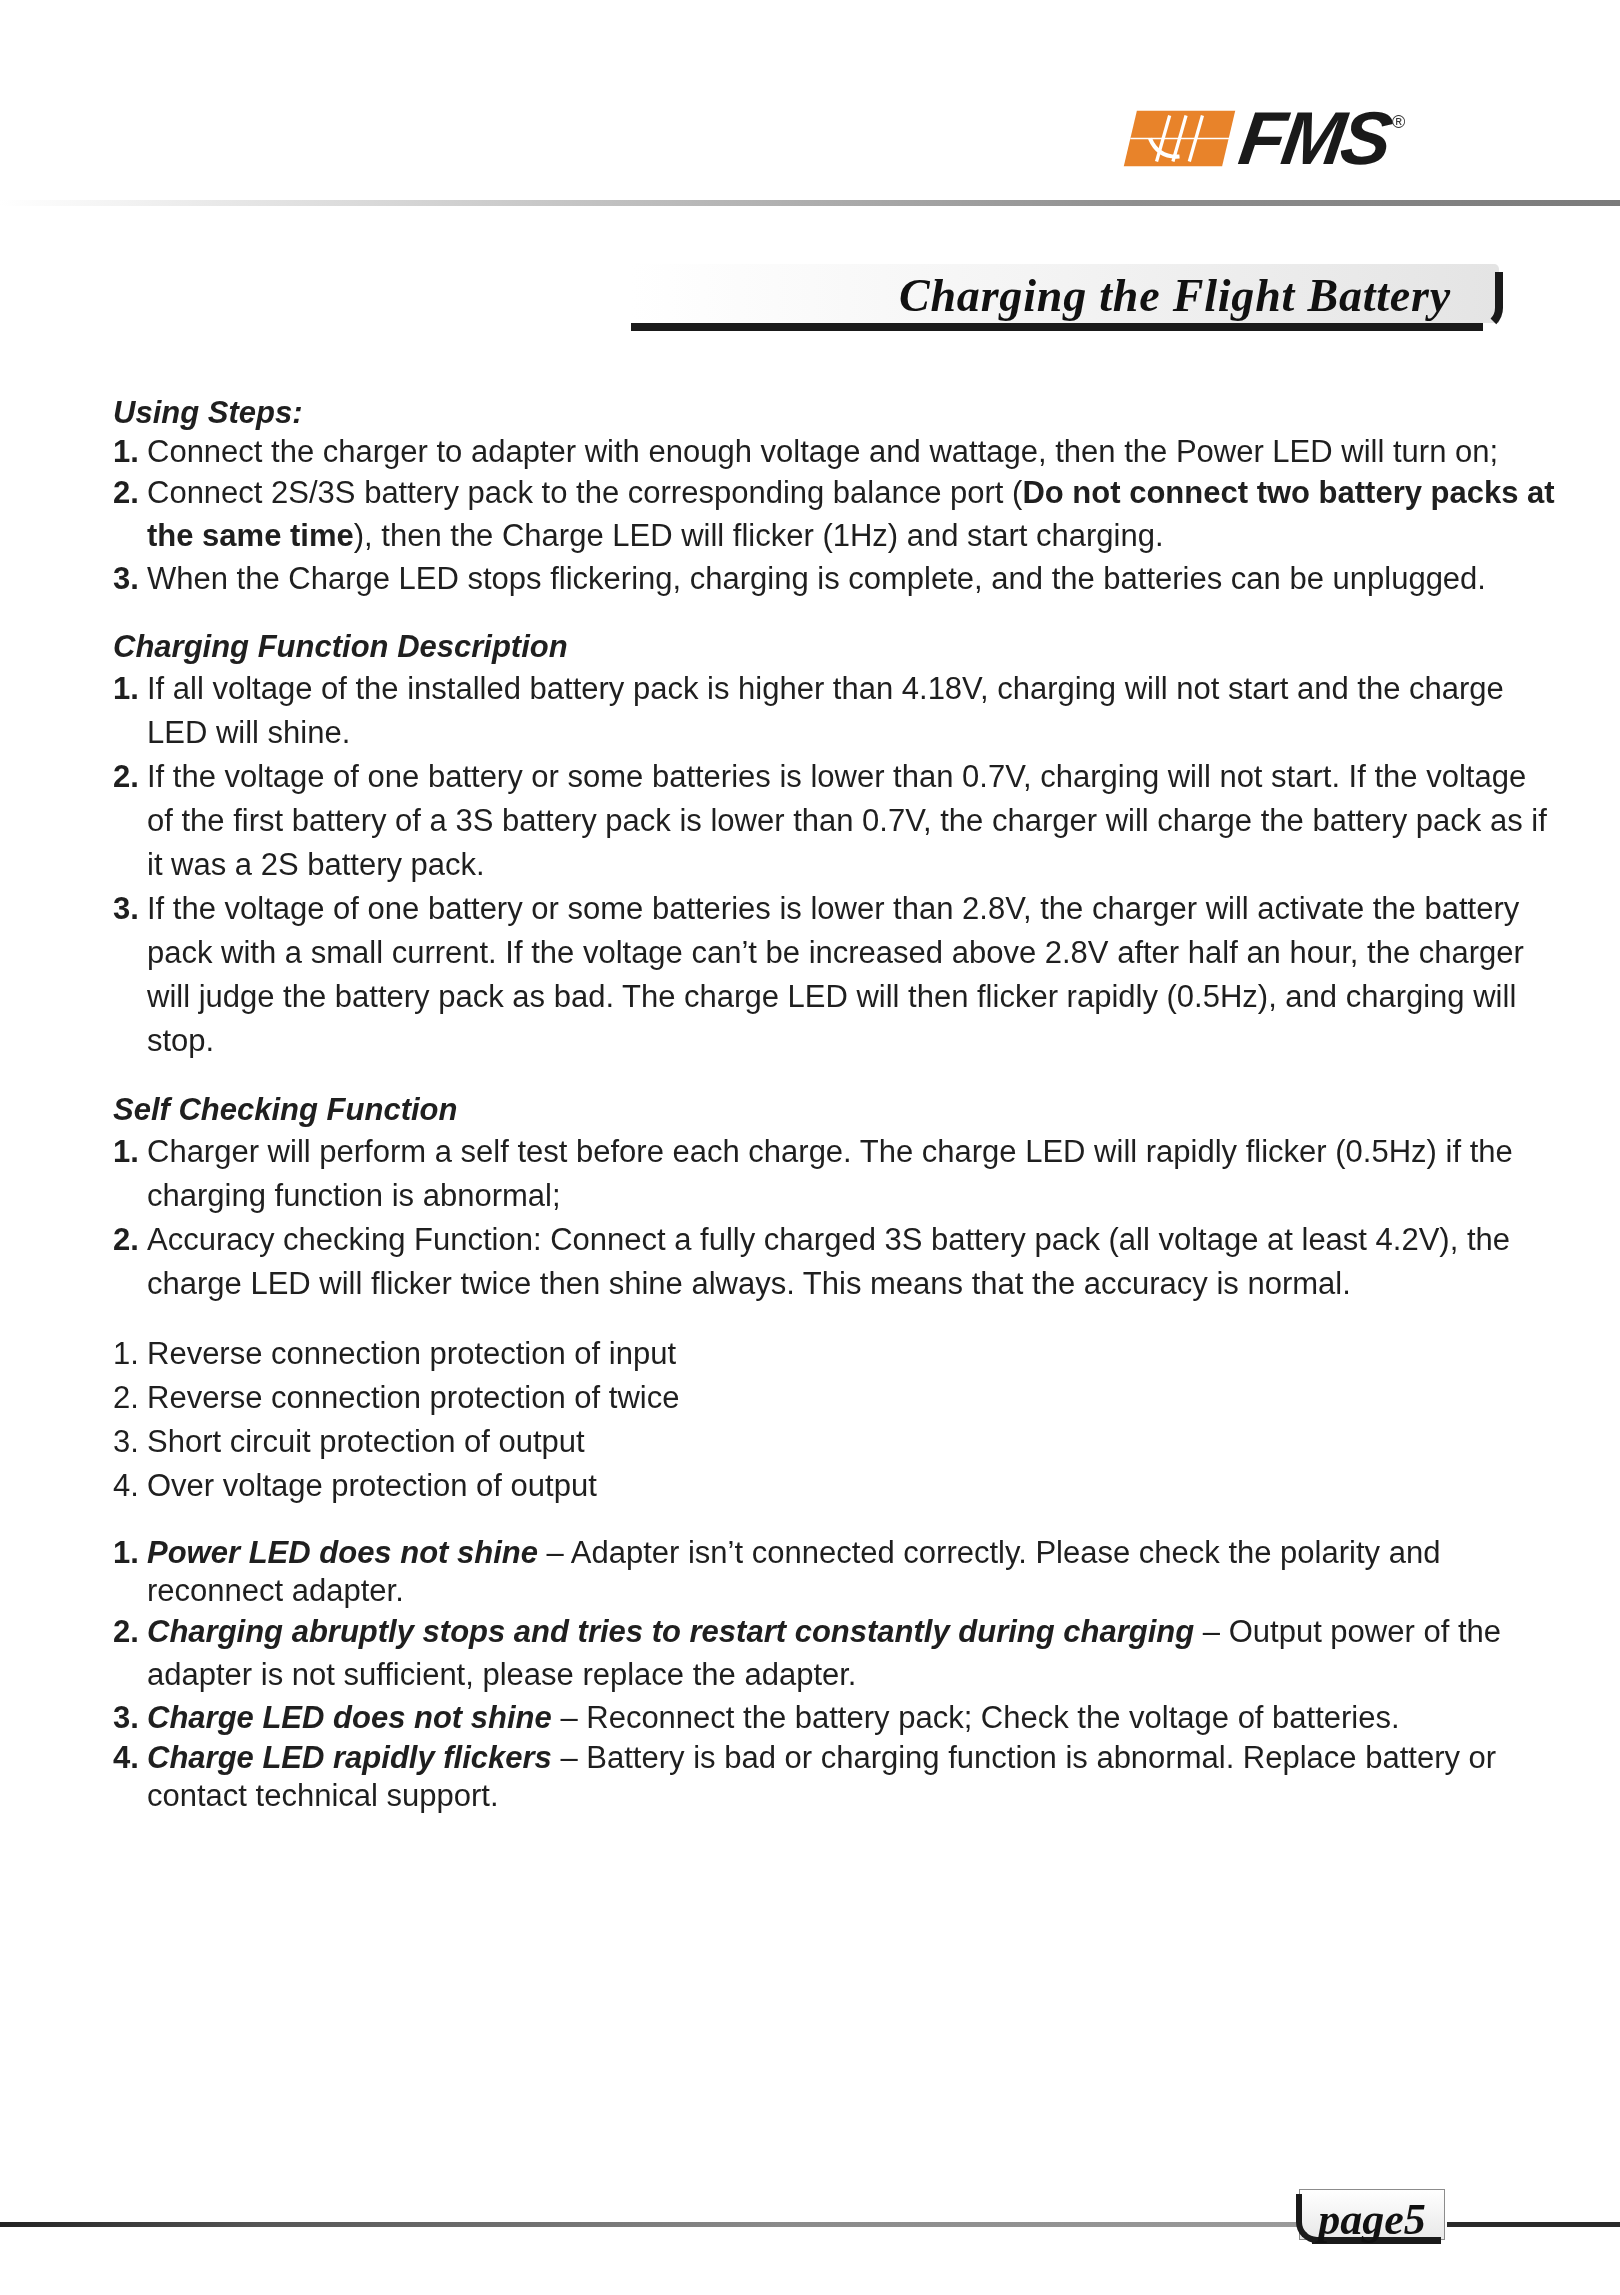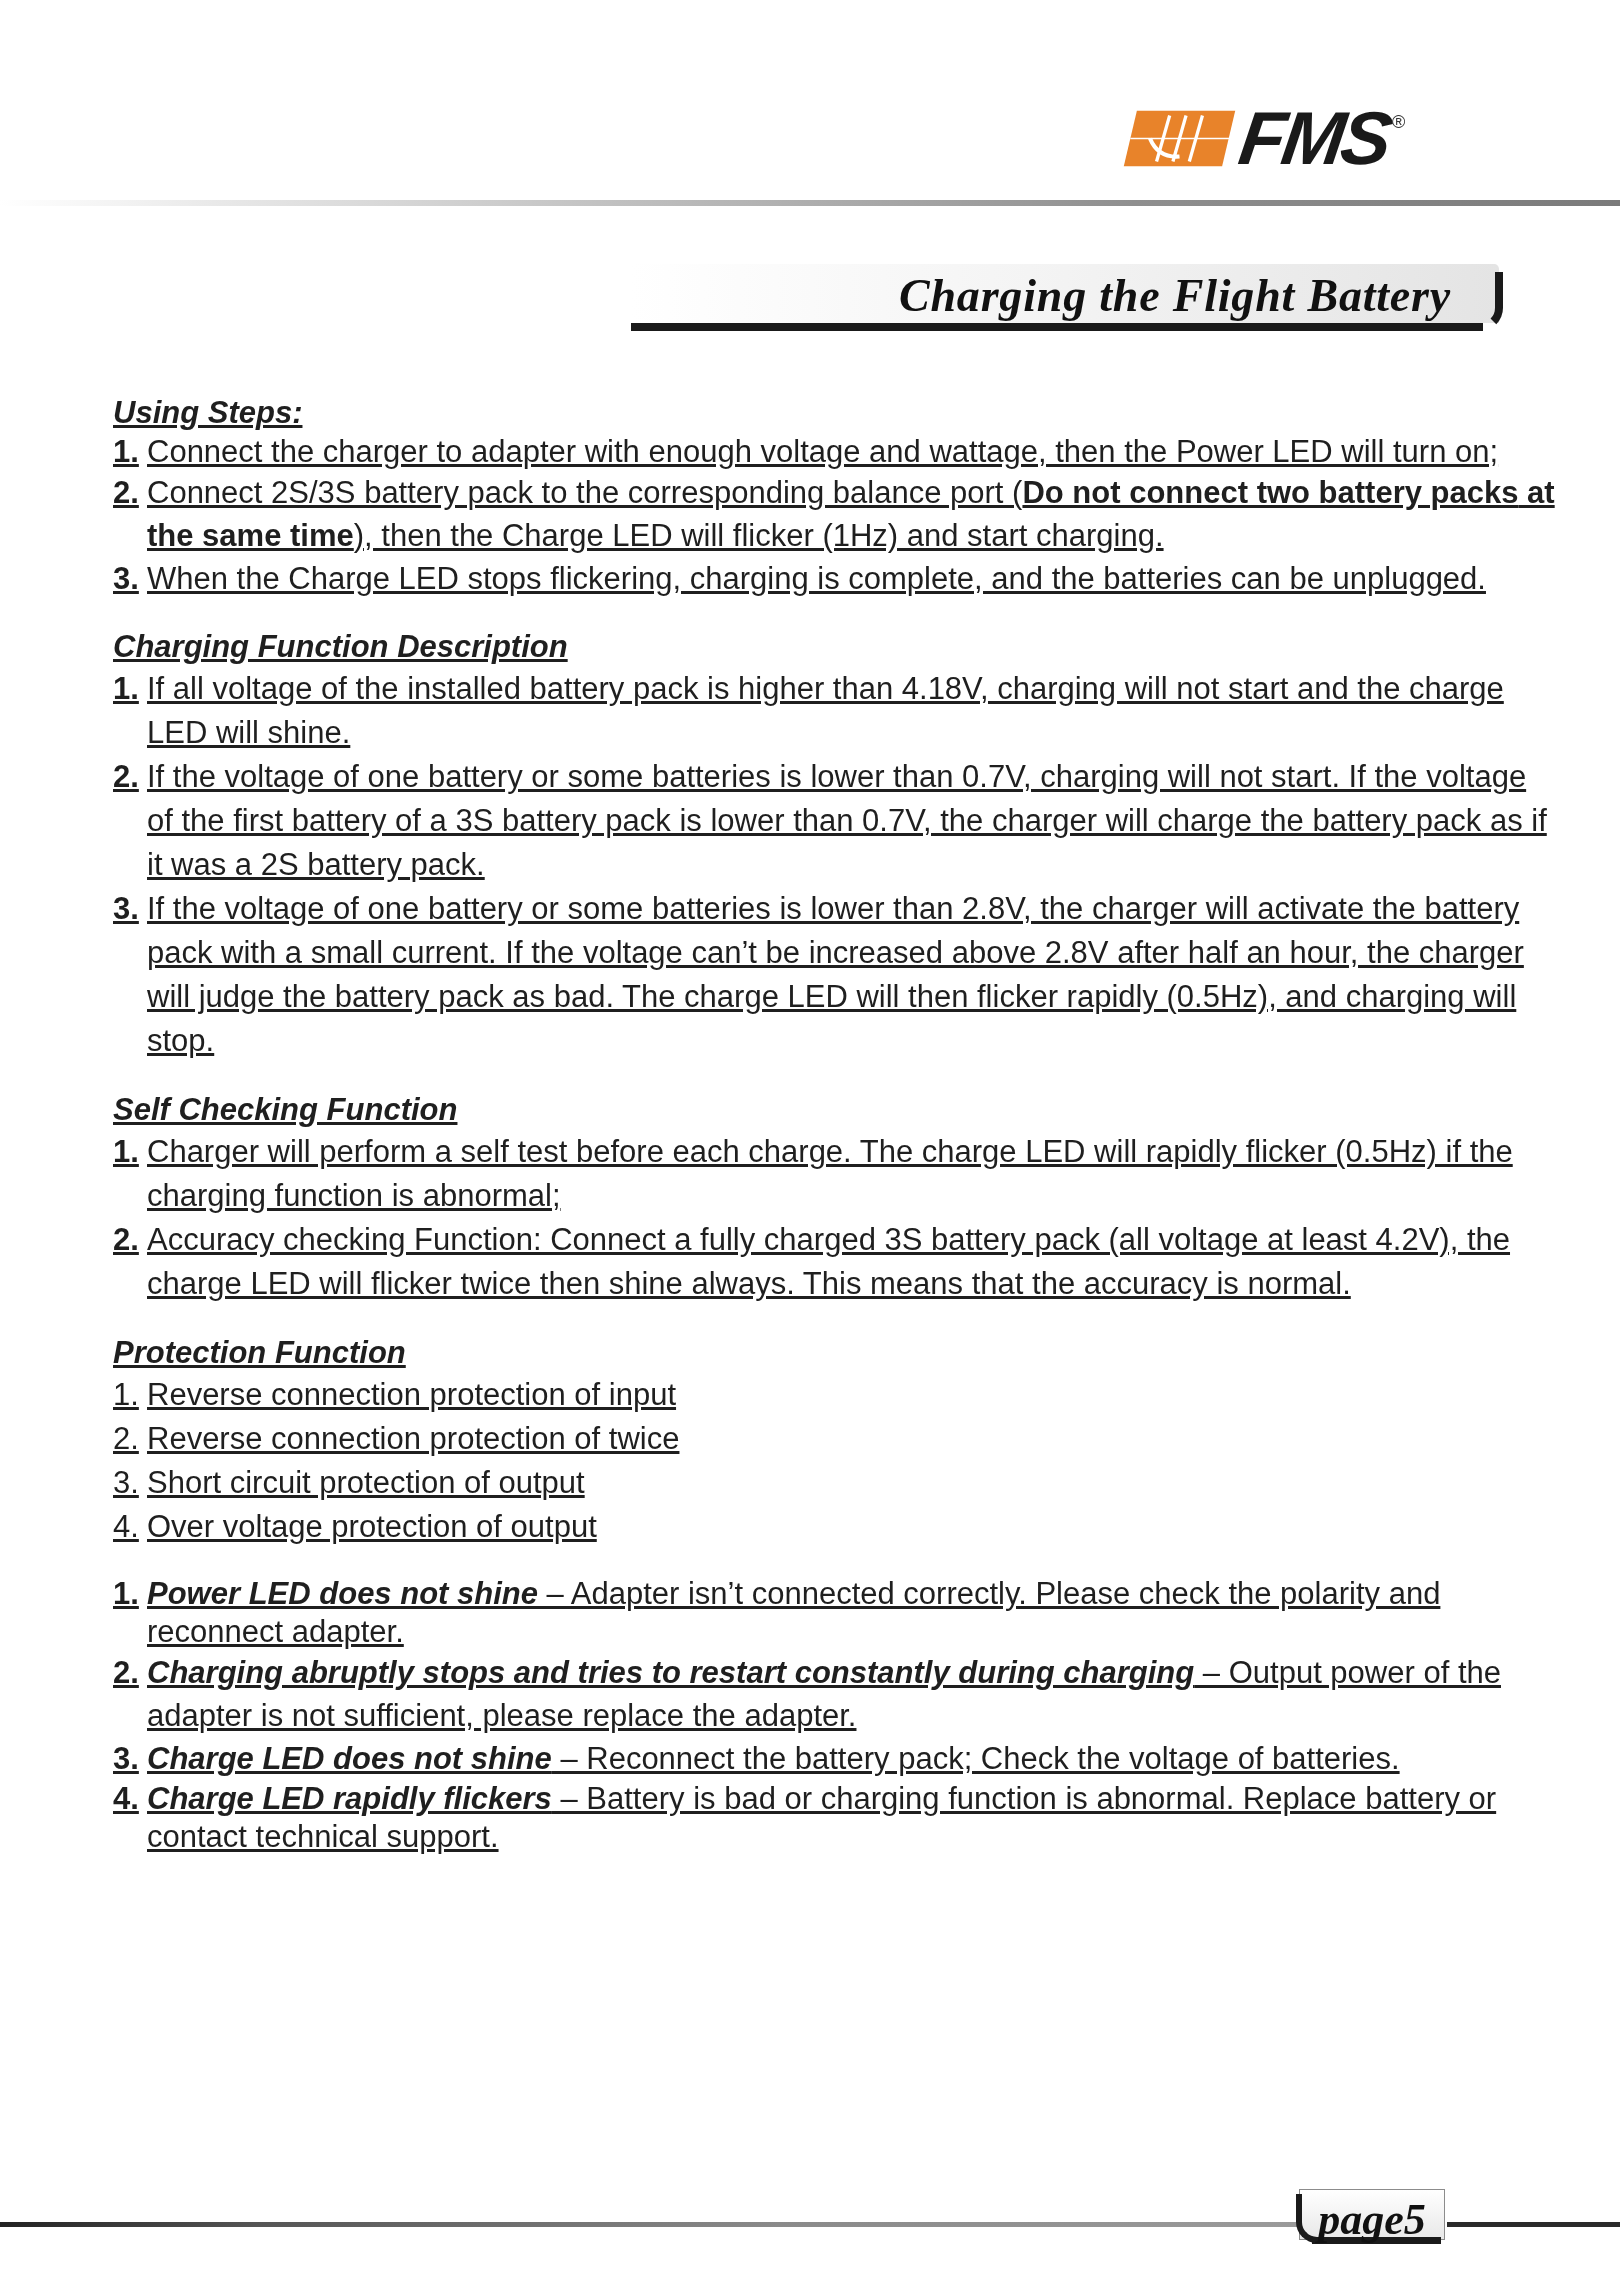--- a/index.html
+++ b/index.html
@@ -26,21 +26,21 @@
   .banner-curve { position: absolute; right: 4.9px; top: 8.2px; width: 23px; height: 59px;
                   border-right: 8.2px solid #1a1a1a; border-bottom: 8.2px solid transparent;
                   border-bottom-right-radius: 23px; box-sizing: border-box; }
   .banner-title { position: absolute; right: 57px; top: 4.9px; font-family: "Liberation Serif", serif;
                   font-style: italic; font-weight: bold; font-size: 46px; color: #111; white-space: nowrap;
                   letter-spacing: 0.8px; }
 
   
   .content { position: absolute; left: 113px; top: 392px; width: 1442px; font-size: 31px; line-height: 41px; }
   .section-heading { font-weight: bold; font-style: italic; font-size: 31px; margin: 0; line-height: 41px; }
-  .section { margin-bottom: 26px; text-decoration: underline; }
+  .section { margin-bottom: 26px; }
   ol { list-style: none; margin: 0; padding: 0; }
   .item { display: flex; align-items: flex-start; }
   .num { width: 34px; flex: 0 0 34px; }
   .num.bold { font-weight: bold; }
   .txt { flex: 1; }
   .bold { font-weight: bold; }
   .bi { font-weight: bold; font-style: italic; }
   .tight .item { line-height: 38px; }
   .wide .item { line-height: 44px; }
 
@@ -128,21 +128,20 @@
         <span class="txt">Charger will perform a self test before each charge.  The charge LED will rapidly flicker (0.5Hz) if the charging function is abnormal;</span>
       </li>
       <li class="item">
         <span class="num bold">2.</span>
         <span class="txt">Accuracy checking Function: Connect a fully charged 3S battery pack (all voltage at least 4.2V), the charge LED will flicker twice then shine always. This means that the accuracy is normal.</span>
       </li>
     </ol>
   </div>
 
   <div class="section wide">
-    <h3 class="section-heading">Protection  Function</h3>
     <ol>
       <li class="item">
         <span class="num">1.</span>
         <span class="txt">Reverse connection protection of input</span>
       </li>
       <li class="item">
         <span class="num">2.</span>
         <span class="txt">Reverse connection protection of twice</span>
       </li>
       <li class="item">

